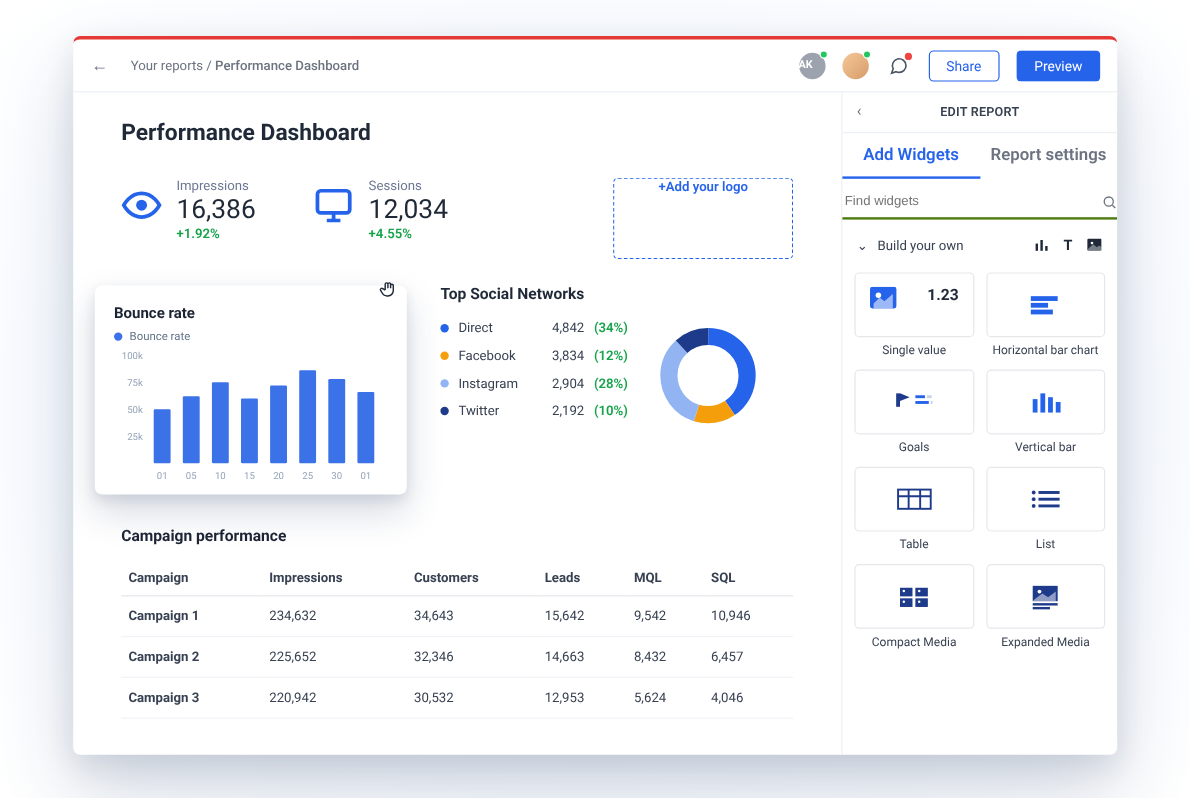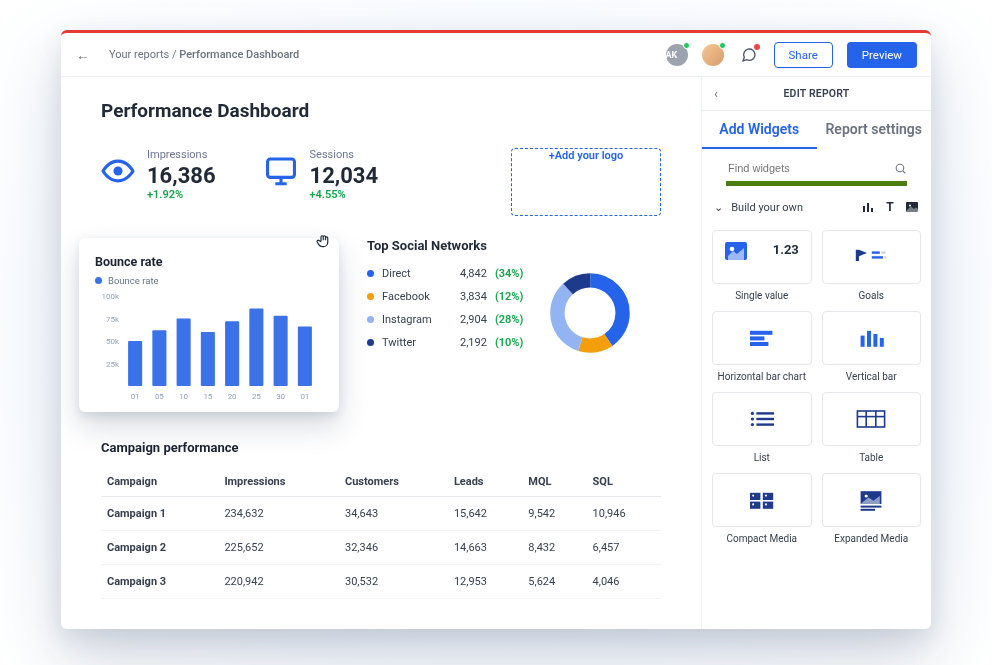--- a/index.html
+++ b/index.html
@@ -46,21 +46,21 @@
   .btn-outline { border-color:#2563eb; color:#2563eb; background:#fff;}
   .btn-primary { background:#2563eb; color:#fff;}
   .body { display:flex; min-height: 480px;}
   .main { flex:1; padding: 22px 40px 30px 40px; position:relative;}
   .page-title { font-size:19px; font-weight:700; margin:0 0 26px 0; color:#1f2937;}
   .kpi-row { display:flex; gap: 48px; align-items:flex-start; margin-bottom: 20px;}
   .kpi { display:flex; gap:12px; align-items:flex-start;}
   .kpi .icon { width:34px; height:34px; color:#2563eb; margin-top:6px;}
   .kpi .icon svg{width:100%;height:100%;}
   .kpi .lbl { font-size:11px; color:#6b7793; margin-bottom:2px;}
-  .kpi .val { font-size:22px; font-weight:700; color:#1f2937;}
+  .kpi .val { font-size:22px; font-weight:400; color:#1f2937;}
   .kpi .delta { font-size:11px; color:#16a34a; font-weight:600;}
   .logo-box {
     margin-left:auto;
     width: 150px; height:68px;
     border:1.5px dashed #2563eb; border-radius:4px;
     display:flex; align-items:flex-start; justify-content:center;
     color:#2563eb; font-size:11px; font-weight:600; cursor:pointer;
   }
   .mid-row { display:flex; gap: 28px; align-items:flex-start; margin-top: 22px;}
   .bounce-card {
@@ -95,21 +95,21 @@
   .panel {
     width: 230px; border-left:1px solid #eceff4;
     display:flex; flex-direction:column;
   }
   .panel-head{ display:flex; align-items:center; height:34px; border-bottom:1px solid #eceff4; font-size:10.5px;}
   .panel-head .chev{ width:28px; text-align:center; color:#6b7280; cursor:pointer; font-size:13px;}
   .panel-head .ttl{ flex:1; text-align:center; font-weight:600; color:#374151; letter-spacing:.2px;}
   .tabs{ display:flex; font-size:14px;}
   .tab{ flex:1; text-align:center; padding:10px 4px; cursor:pointer; color:#6b7280; font-weight:600;}
   .tab.active{ color:#2563eb; border-bottom:2px solid #2563eb;}
-  .search{ margin:12px 24px 10px; border-bottom:5px solid #4d7c0f; display:flex; align-items:center; padding-bottom:6px;}
+  .search{ margin:12px 0 10px; border-bottom:2px solid #4d7c0f; display:flex; align-items:center; padding-bottom:6px;}
   .search input{ border:none; outline:none; flex:1; font-size:11px; color:#374151;}
   .search svg{ width:13px;height:13px; stroke:#6b7280; fill:none;}
   .build-row{ margin:4px 12px 10px; display:flex; align-items:center; gap:8px; font-size:11px; color:#374151;}
   .build-row .chev{ font-size:11px;}
   .build-row .sp{ flex:1;}
   .build-row .mini{ width:14px; height:14px; display:flex;align-items:center;justify-content:center; color:#1f2937; cursor:pointer;}
   .widgets{ padding: 6px 10px 16px; display:grid; grid-template-columns: 1fr 1fr; gap: 10px 10px;}
   .widget{ text-align:center; font-size:10px; color:#374151;}
   .wcard{ height:54px; border:1px solid #e5e7eb; border-radius:4px; display:flex; align-items:center; justify-content:center; margin-bottom:6px; cursor:pointer; background:#fff;}
   .wcard svg{ width:40px; height:30px;}
@@ -348,74 +348,74 @@
                   <path d="M3 14 L8 9 L12 12 L19 6 V18 H3Z" fill="#fff" opacity=".55"></path>
                 </svg>
                 <span class="sv-txt">1.23</span>
               </span>
             </div>
             <div>Single value</div>
           </div>
           <div class="widget">
             <div class="wcard">
               <svg viewBox="0 0 50 30">
+                <rect x="10" y="6" width="28" height="5" fill="#2563eb"></rect>
+                <rect x="10" y="13" width="18" height="5" fill="#2563eb"></rect>
+                <rect x="10" y="20" width="23" height="5" fill="#2563eb"></rect>
+              </svg>
+            </div>
+            <div>Horizontal bar chart</div>
+          </div>
+          <div class="widget">
+            <div class="wcard">
+              <svg viewBox="0 0 50 30">
                 <rect x="6" y="6" width="4" height="14" fill="#1e3a8a"></rect>
                 <path d="M10 6 L20 10 L10 14 Z" fill="#1e3a8a"></path>
                 <rect x="26" y="8" width="10" height="3" fill="#2563eb"></rect>
                 <rect x="38" y="8" width="5" height="3" fill="#cbd5e1"></rect>
                 <rect x="26" y="14" width="14" height="3" fill="#2563eb"></rect>
                 <rect x="42" y="14" width="2" height="3" fill="#cbd5e1"></rect>
               </svg>
             </div>
             <div>Goals</div>
           </div>
           <div class="widget">
             <div class="wcard">
               <svg viewBox="0 0 50 30">
-                <rect x="10" y="6" width="28" height="5" fill="#2563eb"></rect>
-                <rect x="10" y="13" width="18" height="5" fill="#2563eb"></rect>
-                <rect x="10" y="20" width="23" height="5" fill="#2563eb"></rect>
-              </svg>
-            </div>
-            <div>Horizontal bar chart</div>
-          </div>
-          <div class="widget">
-            <div class="wcard">
-              <svg viewBox="0 0 50 30">
                 <rect x="12" y="12" width="5" height="14" fill="#2563eb"></rect>
                 <rect x="20" y="6" width="5" height="20" fill="#2563eb"></rect>
                 <rect x="28" y="10" width="5" height="16" fill="#2563eb"></rect>
                 <rect x="36" y="15" width="5" height="11" fill="#2563eb"></rect>
               </svg>
             </div>
             <div>Vertical bar</div>
+          </div>
+          <div class="widget">
+            <div class="wcard">
+              <svg viewBox="0 0 50 30">
+                <rect x="8" y="5" width="34" height="20" fill="none" stroke="#1e3a8a" stroke-width="2"></rect>
+                <line x1="8" y1="12" x2="42" y2="12" stroke="#1e3a8a" stroke-width="2"></line>
+                <line x1="19" y1="5" x2="19" y2="25" stroke="#1e3a8a" stroke-width="2"></line>
+                <line x1="31" y1="5" x2="31" y2="25" stroke="#1e3a8a" stroke-width="2"></line>
+              </svg>
+            </div>
+            <div>Table</div>
           </div>
           <div class="widget">
             <div class="wcard">
               <svg viewBox="0 0 50 30">
                 <circle cx="13" cy="8" r="2" fill="#1e3a8a"></circle>
                 <rect x="18" y="6.5" width="22" height="3" fill="#1e3a8a"></rect>
                 <circle cx="13" cy="15" r="2" fill="#1e3a8a"></circle>
                 <rect x="18" y="13.5" width="22" height="3" fill="#1e3a8a"></rect>
                 <circle cx="13" cy="22" r="2" fill="#1e3a8a"></circle>
                 <rect x="18" y="20.5" width="22" height="3" fill="#1e3a8a"></rect>
               </svg>
             </div>
             <div>List</div>
-          </div>
-          <div class="widget">
-            <div class="wcard">
-              <svg viewBox="0 0 50 30">
-                <rect x="8" y="5" width="34" height="20" fill="none" stroke="#1e3a8a" stroke-width="2"></rect>
-                <line x1="8" y1="12" x2="42" y2="12" stroke="#1e3a8a" stroke-width="2"></line>
-                <line x1="19" y1="5" x2="19" y2="25" stroke="#1e3a8a" stroke-width="2"></line>
-                <line x1="31" y1="5" x2="31" y2="25" stroke="#1e3a8a" stroke-width="2"></line>
-              </svg>
-            </div>
-            <div>Table</div>
           </div>
           <div class="widget">
             <div class="wcard">
               <svg viewBox="0 0 50 30">
                 <g fill="#1e3a8a">
                   <rect x="10" y="6" width="13" height="9"></rect>
                   <rect x="26" y="6" width="13" height="9"></rect>
                   <rect x="10" y="17" width="13" height="9"></rect>
                   <rect x="26" y="17" width="13" height="9"></rect>
                 </g>

